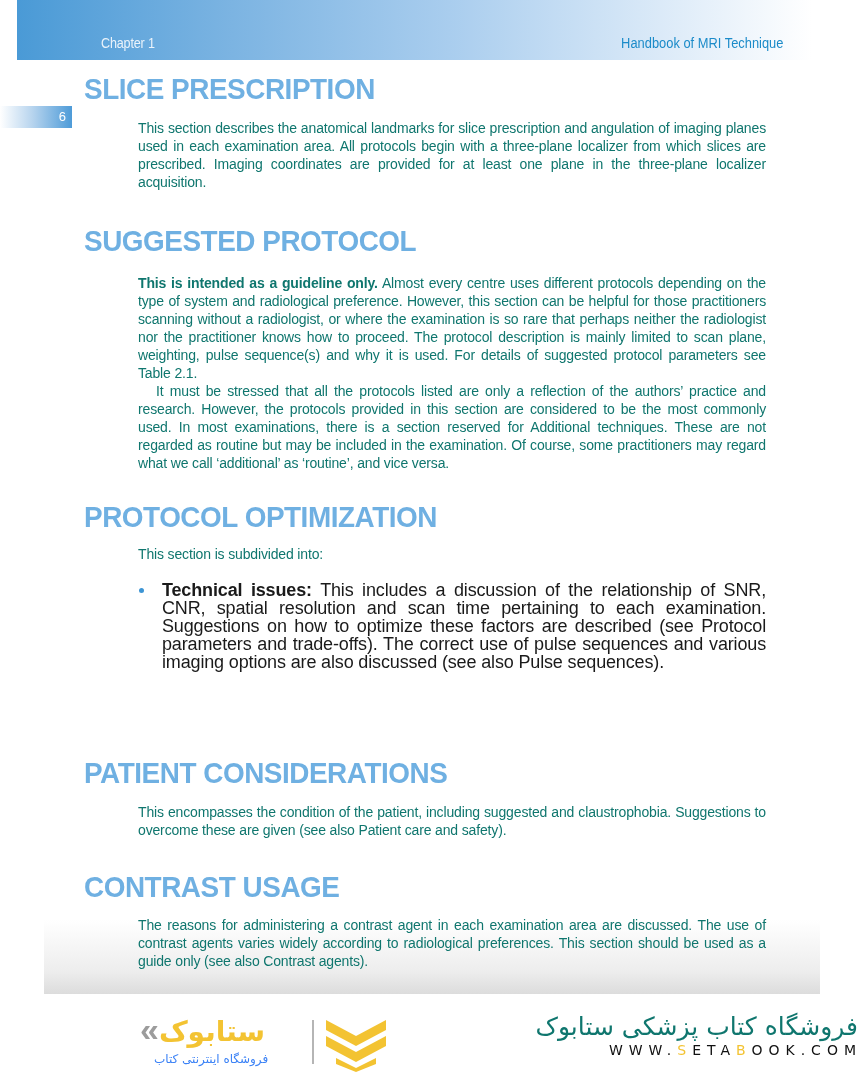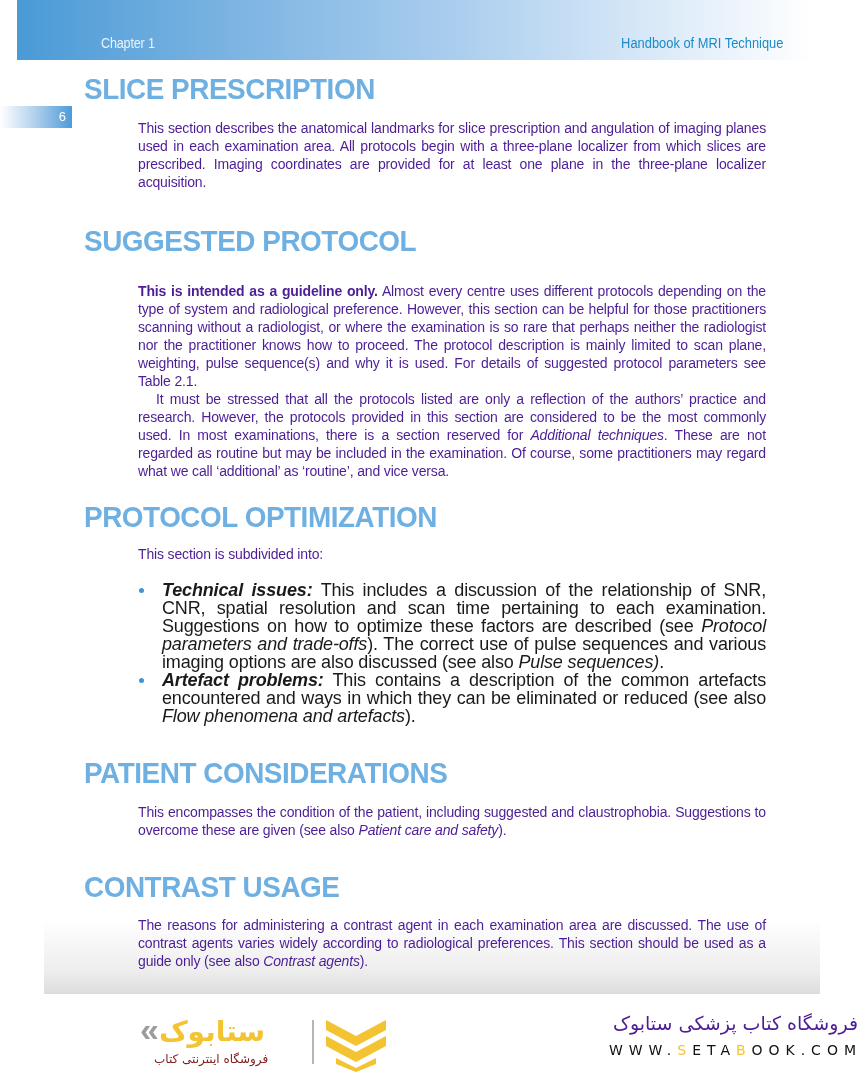--- a/index.html
+++ b/index.html
@@ -26,46 +26,46 @@
   .page-number {
     position: absolute; right: 6px; top: 3px; font-size: 13px; color: #ffffff;
   }
 
   .section-heading {
     position: absolute; left: 84px; font-size: 30px; font-weight: bold; color: #6fb0e2;
     letter-spacing: -0.5px; transform: scaleX(0.93); transform-origin: left;
   }
   .body-text {
     position: absolute; left: 138px; width: 628px; font-size: 14px; line-height: 18px;
-    color: #4c1d95; text-align: justify; letter-spacing: -0.15px;
+    color: #0f766e; text-align: justify; letter-spacing: -0.15px;
   }
   .body-text p { margin: 0; }
   .indent { text-indent: 18px; }
   .bold { font-weight: bold; }
-  .ital { font-style: italic; }
+  .ital { }
 
   .bullet-list { position: absolute; left: 138px; width: 628px; font-size: 18px; line-height: 18px; text-align: justify; letter-spacing: -0.15px; }
   .bullet-item { position: relative; padding-left: 24px; }
   .bullet-dot { position: absolute; left: 1px; top: 7px; width: 5px; height: 5px; border-radius: 50%; background: #3d95d4; }
 
   .bottom-shade {
     position: absolute; left: 44px; top: 920px; width: 776px; height: 74px;
     background: linear-gradient(180deg, rgba(255,255,255,0) 0%, #ededed 70%, #dcdcdc 100%);
   }
 
   .footer { position: absolute; left: 12px; top: 994px; width: 864px; height: 84px; background: #ffffff; margin-left: 44px; }
   .logo-wrap { position: absolute; left: 84px; top: 16px; width: 260px; height: 62px; }
   .logo-text-latin { position: absolute; left: 0; top: 0; font-size: 34px; font-weight: bold; letter-spacing: -1px; }
   .logo-chev { color: #9c9c9c; }
   .logo-mark { color: #f3c332; }
-  .logo-sub { position: absolute; left: 14px; top: 42px; font-size: 12px; color: #7f1d1d; }
+  .logo-sub { position: absolute; left: 14px; top: 42px; font-size: 12px; color: #3b82f6; }
   .logo-divider { position: absolute; left: 172px; top: 10px; width: 2px; height: 44px; background: #b5b5b5; }
   .logo-emblem { position: absolute; left: 182px; top: 4px; }
 
-  .store-name { position: absolute; right: 62px; top: 18px; font-size: 19px; color: #4c1d95; direction: rtl; font-family: "DejaVu Sans", sans-serif; }
+  .store-name { position: absolute; right: 62px; top: 18px; font-size: 25px; color: #0f766e; direction: rtl; font-family: "DejaVu Sans", sans-serif; }
   .store-url { position: absolute; right: 58px; top: 48px; font-size: 14px; letter-spacing: 6px; color: #111; font-family: "DejaVu Sans", sans-serif; }
   .url-accent { color: #f3c332; }
 </style>
 </head>
 <body>
 
 <div class="header-band">
   <span class="chapter-label">Chapter 1</span>
   <span class="book-title">Handbook of MRI Technique</span>
 </div>
@@ -73,35 +73,31 @@
 <div class="page-tab">
   <span class="page-number">6</span>
 </div>
 
 <h2 class="section-heading" style="top:72px">SLICE PRESCRIPTION</h2>
 <div class="body-text" style="top:119px">
   <p>This section describes the anatomical landmarks for slice prescription and angulation of imaging planes used in each examination area. All protocols begin with a three-plane localizer from which slices are prescribed. Imaging coordinates are provided for at least one plane in the three-plane localizer acquisition.</p>
 </div>
 
 <h2 class="section-heading" style="top:224px">SUGGESTED PROTOCOL</h2>
-<div class="body-text" style="top:282px">
+<div class="body-text" style="top:274px">
   <p><span class="bold">This is intended as a guideline only.</span><span> Almost every centre uses different protocols depending on the type of system and radiological preference. However, this section can be helpful for those practitioners scanning without a radiologist, or where the examination is so rare that perhaps neither the radiologist nor the practitioner knows how to proceed. The protocol description is mainly limited to scan plane, weighting, pulse sequence(s) and why it is used. For details of suggested protocol parameters see Table 2.1.</span></p>
   <p class="indent"><span>It must be stressed that all the protocols listed are only a reflection of the authors’ practice and research. However, the protocols provided in this section are considered to be the most commonly used. In most examinations, there is a section reserved for </span><span class="ital">Additional techniques</span><span>. These are not regarded as routine but may be included in the examination. Of course, some practitioners may regard what we call ‘additional’ as ‘routine’, and vice versa.</span></p>
 </div>
 
 <h2 class="section-heading" style="top:500px">PROTOCOL OPTIMIZATION</h2>
 <div class="body-text" style="top:545px">This section is subdivided into:</div>
 <div class="bullet-list" style="top:581px">
   <div class="bullet-item">
     <span class="bullet-dot"></span>
     <span class="bold ital">Technical issues:</span><span> This includes a discussion of the relationship of SNR, CNR, spatial resolution and scan time pertaining to each examination. Suggestions on how to optimize these factors are described (see </span><span class="ital">Protocol parameters and trade-offs</span><span>). The correct use of pulse sequences and various imaging options are also discussed (see also </span><span class="ital">Pulse sequences)</span><span>.</span>
-  </div>
-  <div class="bullet-item">
-    <span class="bullet-dot"></span>
-    <span class="bold ital">Artefact problems:</span><span> This contains a description of the common artefacts encountered and ways in which they can be eliminated or reduced (see also </span><span class="ital">Flow phenomena and artefacts</span><span>).</span>
   </div>
 </div>
 
 <h2 class="section-heading" style="top:756px">PATIENT CONSIDERATIONS</h2>
 <div class="body-text" style="top:803px">
   <p><span>This encompasses the condition of the patient, including suggested and claustrophobia. Suggestions to overcome these are given (see also </span><span class="ital">Patient care and safety</span><span>).</span></p>
 </div>
 
 <div class="bottom-shade"></div>
 

